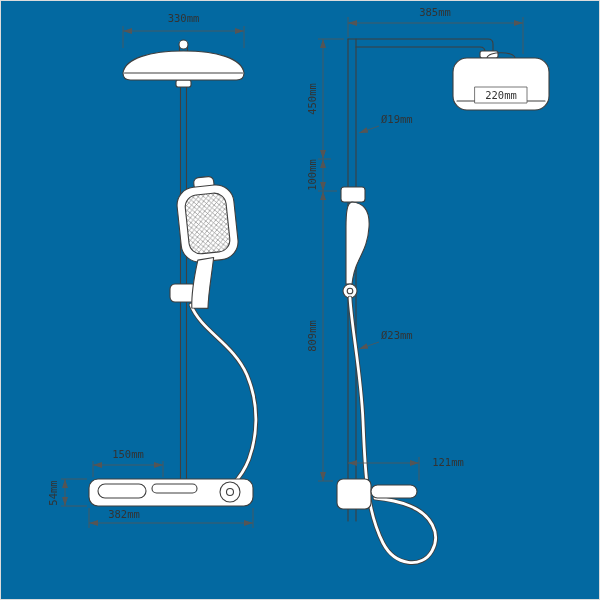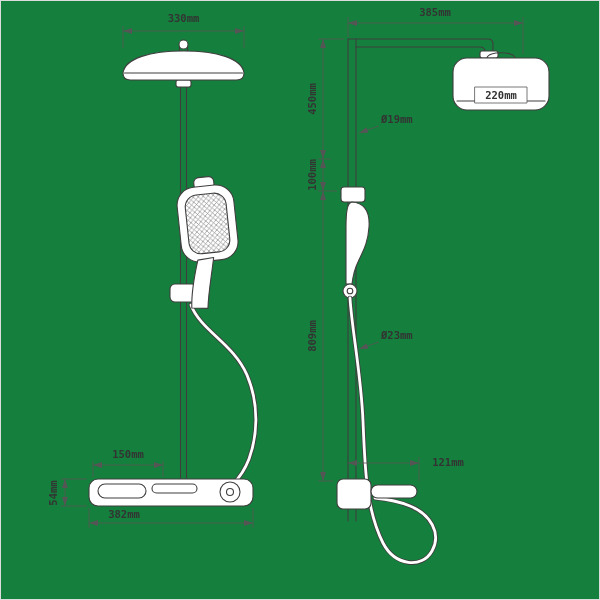--- a/index.html
+++ b/index.html
@@ -1,20 +1,19 @@
 <!DOCTYPE html>
 <html><head>
 <meta charset="utf-8">
 <style>
   html,body{margin:0;padding:0;background:#fff;}
   .canvas{
-    width:600px;height:600px;position:relative;background:#15803d;
+    width:600px;height:600px;position:relative;background:#0369a1;
     box-sizing:border-box;border:1px solid #dcdcdc;
     font-family:"DejaVu Sans Mono", monospace;
-    font-weight:bold;
   }
   svg{display:block;}
   text{
     font-family:"DejaVu Sans Mono", monospace;
     font-size:10.5px;
     fill:#333;
   }
 </style>
 </head>
 <body>

